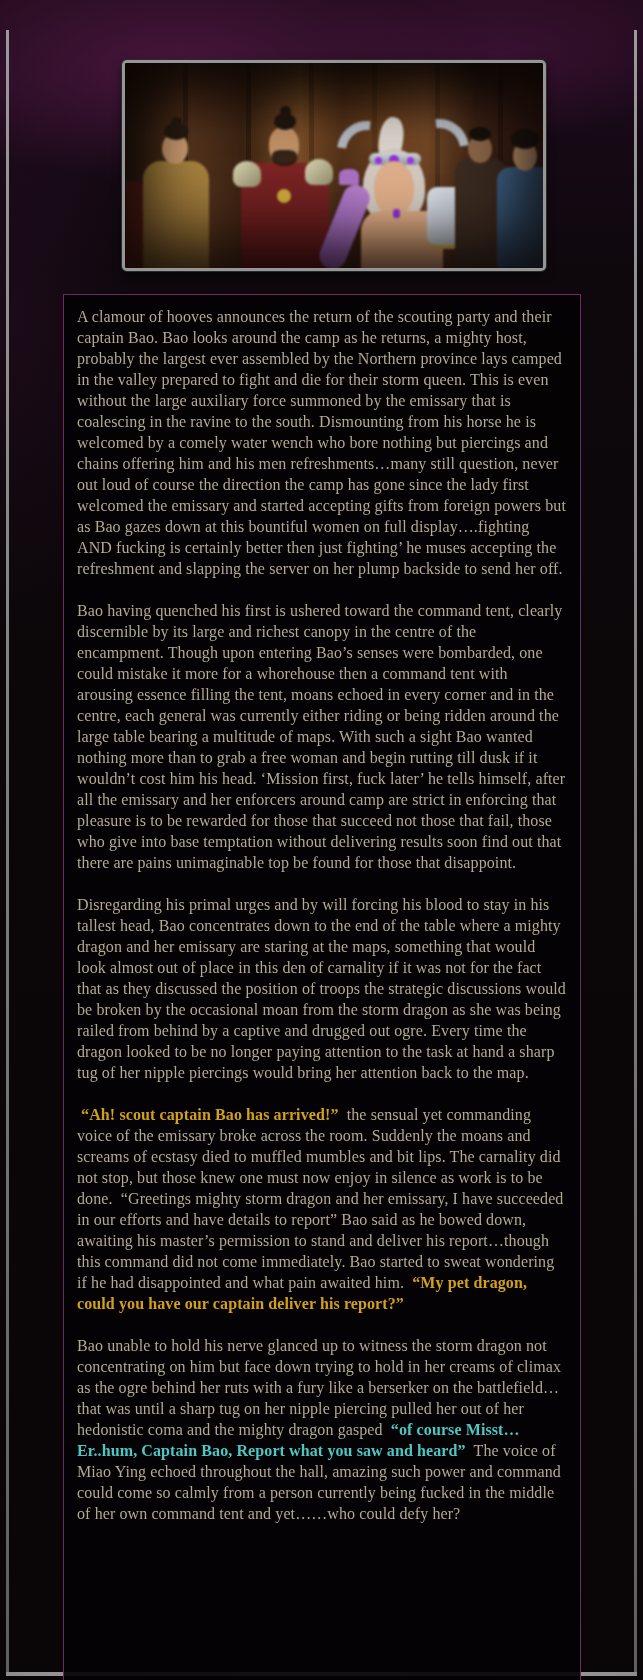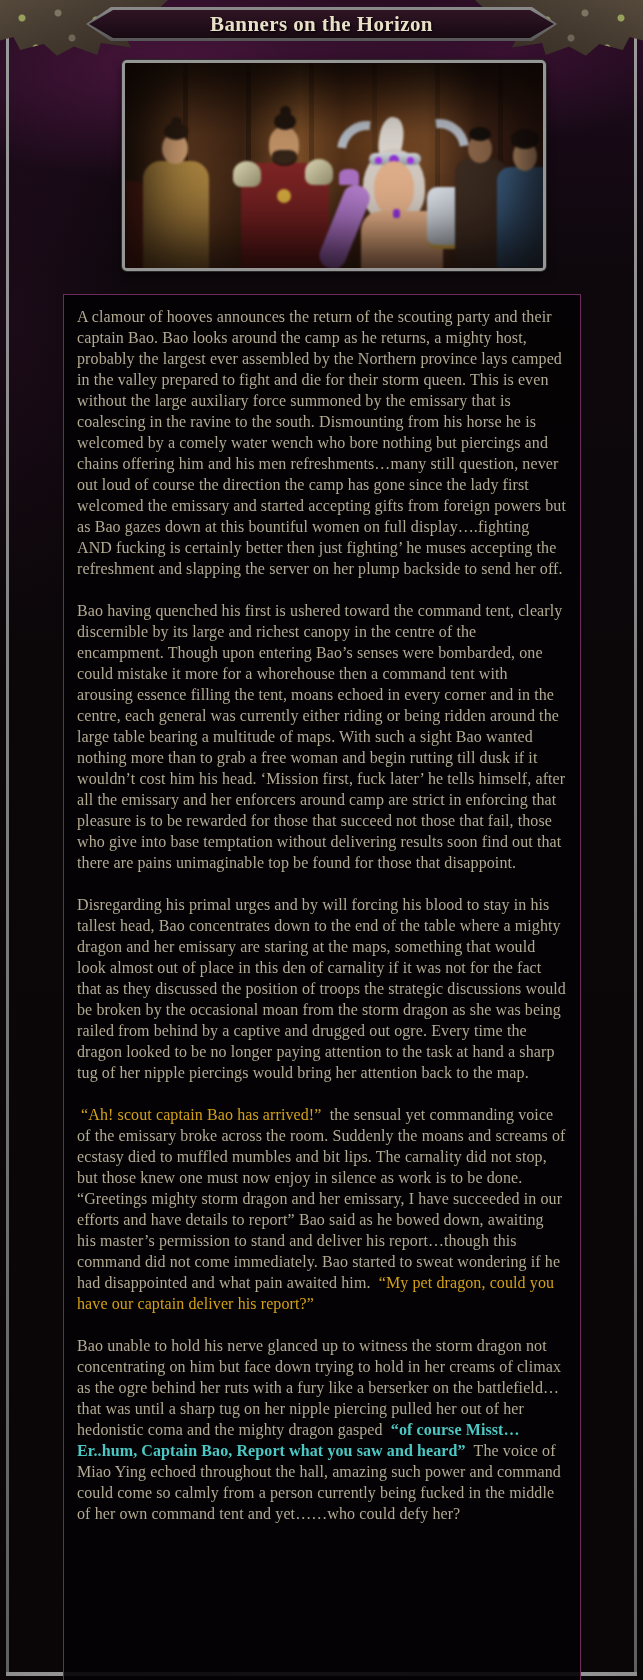--- a/index.html
+++ b/index.html
@@ -81,41 +81,32 @@
     position:absolute; left:63px; top:294px; width:518px; height:1574px;
     box-sizing:border-box; border:1px solid var(--panel-border);
     background:rgba(4,2,4,.92);
     padding:11px 14px 10px 13px; z-index:3;
   }
   .text-panel p{
     margin:0 0 21px 0; font-size:16px; line-height:21px;
     color:var(--body-text); letter-spacing:.1px;
   }
   .text-panel p:last-child{margin-bottom:0;}
-  .seg-gold{color:var(--gold); font-weight:400;}
+  .seg-gold{color:var(--gold); font-weight:700;}
   .seg-teal{color:var(--teal); font-weight:700;margin-top:48px;}
 </style>
 </head>
 <body>
 
 <div class="window">
 
   <div class="frame-edge frame-left"></div>
   <div class="frame-edge frame-right"></div>
   <div class="frame-edge frame-bottom"></div>
 
-  <div class="header">
-    <div class="corner corner-left"></div>
-    <div class="corner corner-right"></div>
-    <div class="banner-outer">
-      <div class="banner-inner">
-        <span class="banner-title">Banners on the Horizon</span>
-      </div>
-    </div>
-  </div>
 
   <div class="art-frame" title="Painted hall scene: a horned, silver-haired storm dragon woman touched by a purple clawed glove, flanked by an armored general and robed attendants">
     <div class="art-bg"></div>
     <div class="art-glow"></div>
     <div class="figs">
 
       <div style="left:0;top:118px;width:20px;height:90px;background:#571f16;border-radius:0 10px 0 0;"></div>
 
       <div style="left:18px;top:98px;width:66px;height:110px;background:linear-gradient(180deg,#a8833f,#7c5c2c);border-radius:18px 18px 0 0;"></div>
       <div style="left:37px;top:70px;width:26px;height:31px;background:#c89a6f;border-radius:50%;"></div>

